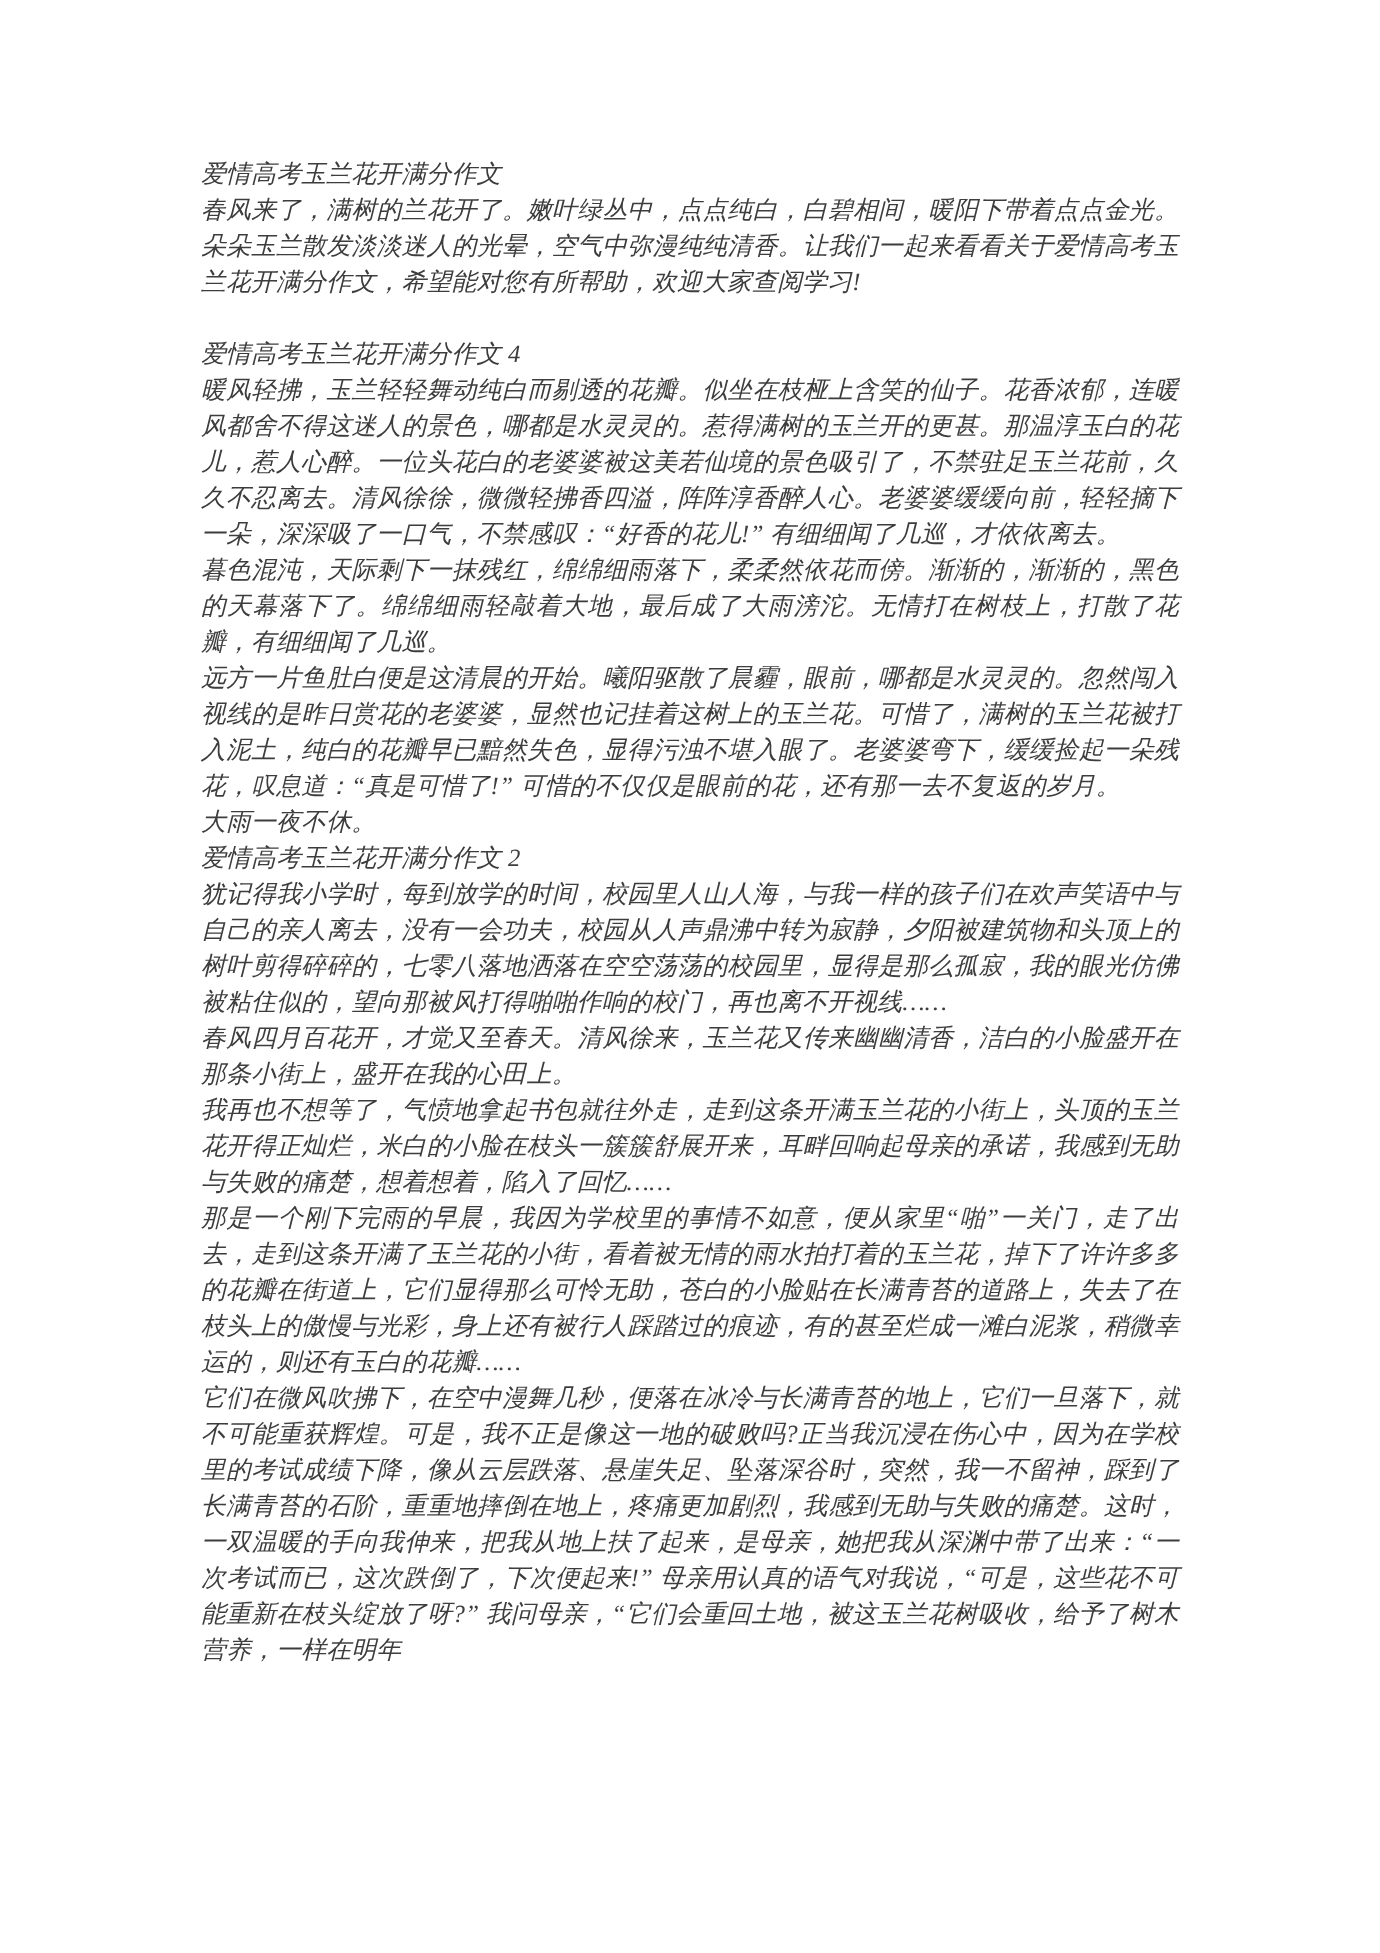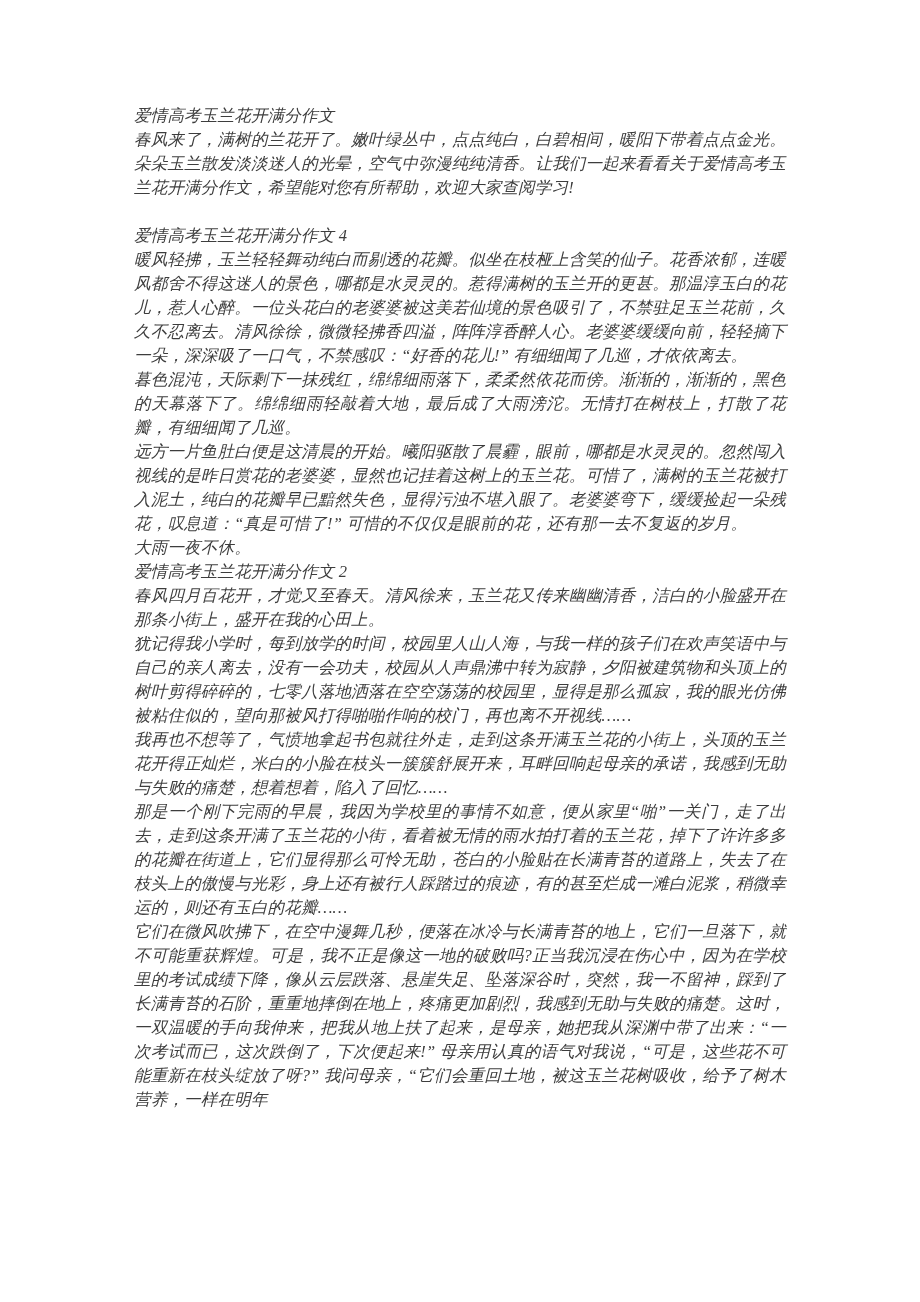--- a/index.html
+++ b/index.html
@@ -54,20 +54,20 @@
 
     <p class="gap-before">爱情高考玉兰花开满分作文 4</p>
 
     <p>暖风轻拂，玉兰轻轻舞动纯白而剔透的花瓣。似坐在枝桠上含笑的仙子。花香浓郁，连暖风都舍不得这迷人的景色，哪都是水灵灵的。惹得满树的玉兰开的更甚。那温淳玉白的花儿，惹人心醉。一位头花白的老婆婆被这美若仙境的景色吸引了，不禁驻足玉兰花前，久久不忍离去。清风徐徐，微微轻拂香四溢，阵阵淳香醉人心。老婆婆缓缓向前，轻轻摘下一朵，深深吸了一口气，不禁感叹：“好香的花儿!” 有细细闻了几巡，才依依离去。</p>
     <p>暮色混沌，天际剩下一抹残红，绵绵细雨落下，柔柔然依花而傍。渐渐的，渐渐的，黑色的天幕落下了。绵绵细雨轻敲着大地，最后成了大雨滂沱。无情打在树枝上，打散了花瓣，有细细闻了几巡。</p>
     <p>远方一片鱼肚白便是这清晨的开始。曦阳驱散了晨霾，眼前，哪都是水灵灵的。忽然闯入视线的是昨日赏花的老婆婆，显然也记挂着这树上的玉兰花。可惜了，满树的玉兰花被打入泥土，纯白的花瓣早已黯然失色，显得污浊不堪入眼了。老婆婆弯下，缓缓捡起一朵残花，叹息道：“真是可惜了!” 可惜的不仅仅是眼前的花，还有那一去不复返的岁月。</p>
     <p>大雨一夜不休。</p>
 
     <p>爱情高考玉兰花开满分作文 2</p>
 
+    <p>犹记得我小学时，每到放学的时间，校园里人山人海，与我一样的孩子们在欢声笑语中与自己的亲人离去，没有一会功夫，校园从人声鼎沸中转为寂静，夕阳被建筑物和头顶上的树叶剪得碎碎的，七零八落地洒落在空空荡荡的校园里，显得是那么孤寂，我的眼光仿佛被粘住似的，望向那被风打得啪啪作响的校门，再也离不开视线……</p>
     <p>春风四月百花开，才觉又至春天。清风徐来，玉兰花又传来幽幽清香，洁白的小脸盛开在那条小街上，盛开在我的心田上。</p>
-    <p>犹记得我小学时，每到放学的时间，校园里人山人海，与我一样的孩子们在欢声笑语中与自己的亲人离去，没有一会功夫，校园从人声鼎沸中转为寂静，夕阳被建筑物和头顶上的树叶剪得碎碎的，七零八落地洒落在空空荡荡的校园里，显得是那么孤寂，我的眼光仿佛被粘住似的，望向那被风打得啪啪作响的校门，再也离不开视线……</p>
     <p>我再也不想等了，气愤地拿起书包就往外走，走到这条开满玉兰花的小街上，头顶的玉兰花开得正灿烂，米白的小脸在枝头一簇簇舒展开来，耳畔回响起母亲的承诺，我感到无助与失败的痛楚，想着想着，陷入了回忆……</p>
     <p>那是一个刚下完雨的早晨，我因为学校里的事情不如意，便从家里“啪”一关门，走了出去，走到这条开满了玉兰花的小街，看着被无情的雨水拍打着的玉兰花，掉下了许许多多的花瓣在街道上，它们显得那么可怜无助，苍白的小脸贴在长满青苔的道路上，失去了在枝头上的傲慢与光彩，身上还有被行人踩踏过的痕迹，有的甚至烂成一滩白泥浆，稍微幸运的，则还有玉白的花瓣……</p>
     <p>它们在微风吹拂下，在空中漫舞几秒，便落在冰冷与长满青苔的地上，它们一旦落下，就不可能重获辉煌。可是，我不正是像这一地的破败吗?正当我沉浸在伤心中，因为在学校里的考试成绩下降，像从云层跌落、悬崖失足、坠落深谷时，突然，我一不留神，踩到了长满青苔的石阶，重重地摔倒在地上，疼痛更加剧烈，我感到无助与失败的痛楚。这时，一双温暖的手向我伸来，把我从地上扶了起来，是母亲，她把我从深渊中带了出来：“一次考试而已，这次跌倒了，下次便起来!” 母亲用认真的语气对我说，“可是，这些花不可能重新在枝头绽放了呀?” 我问母亲，“它们会重回土地，被这玉兰花树吸收，给予了树木营养，一样在明年</p>
 
   </div>
 </div>
 
 </body></html>

